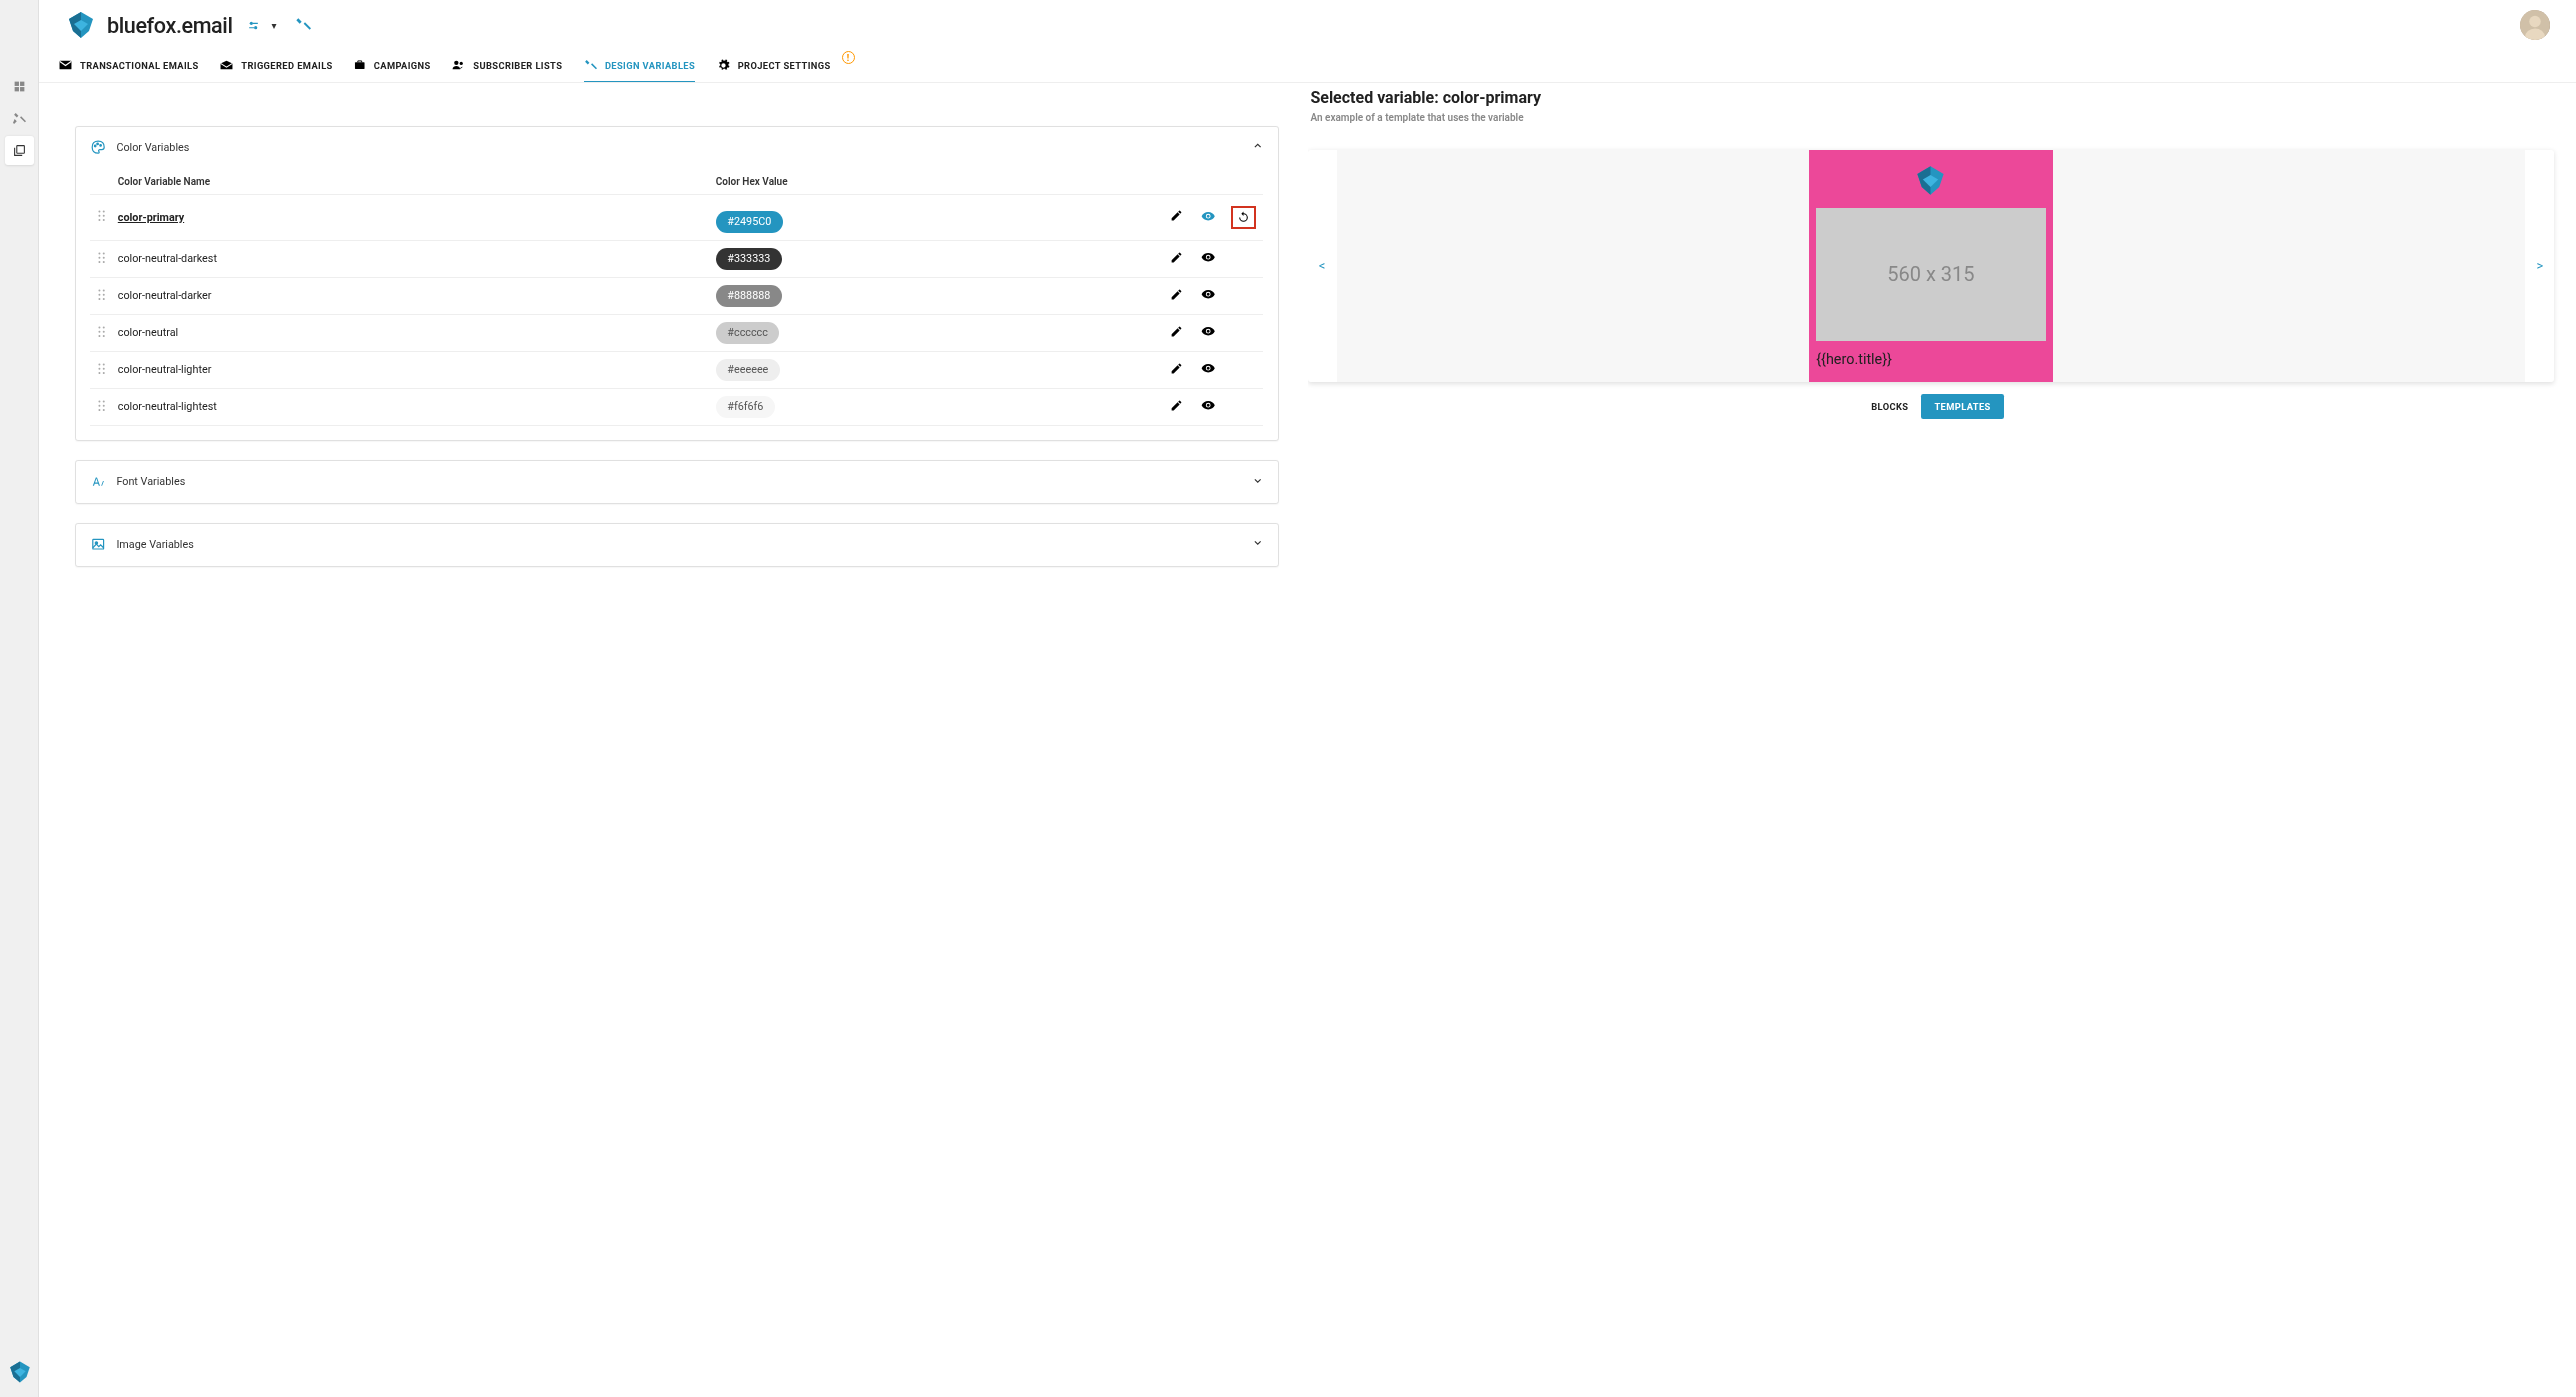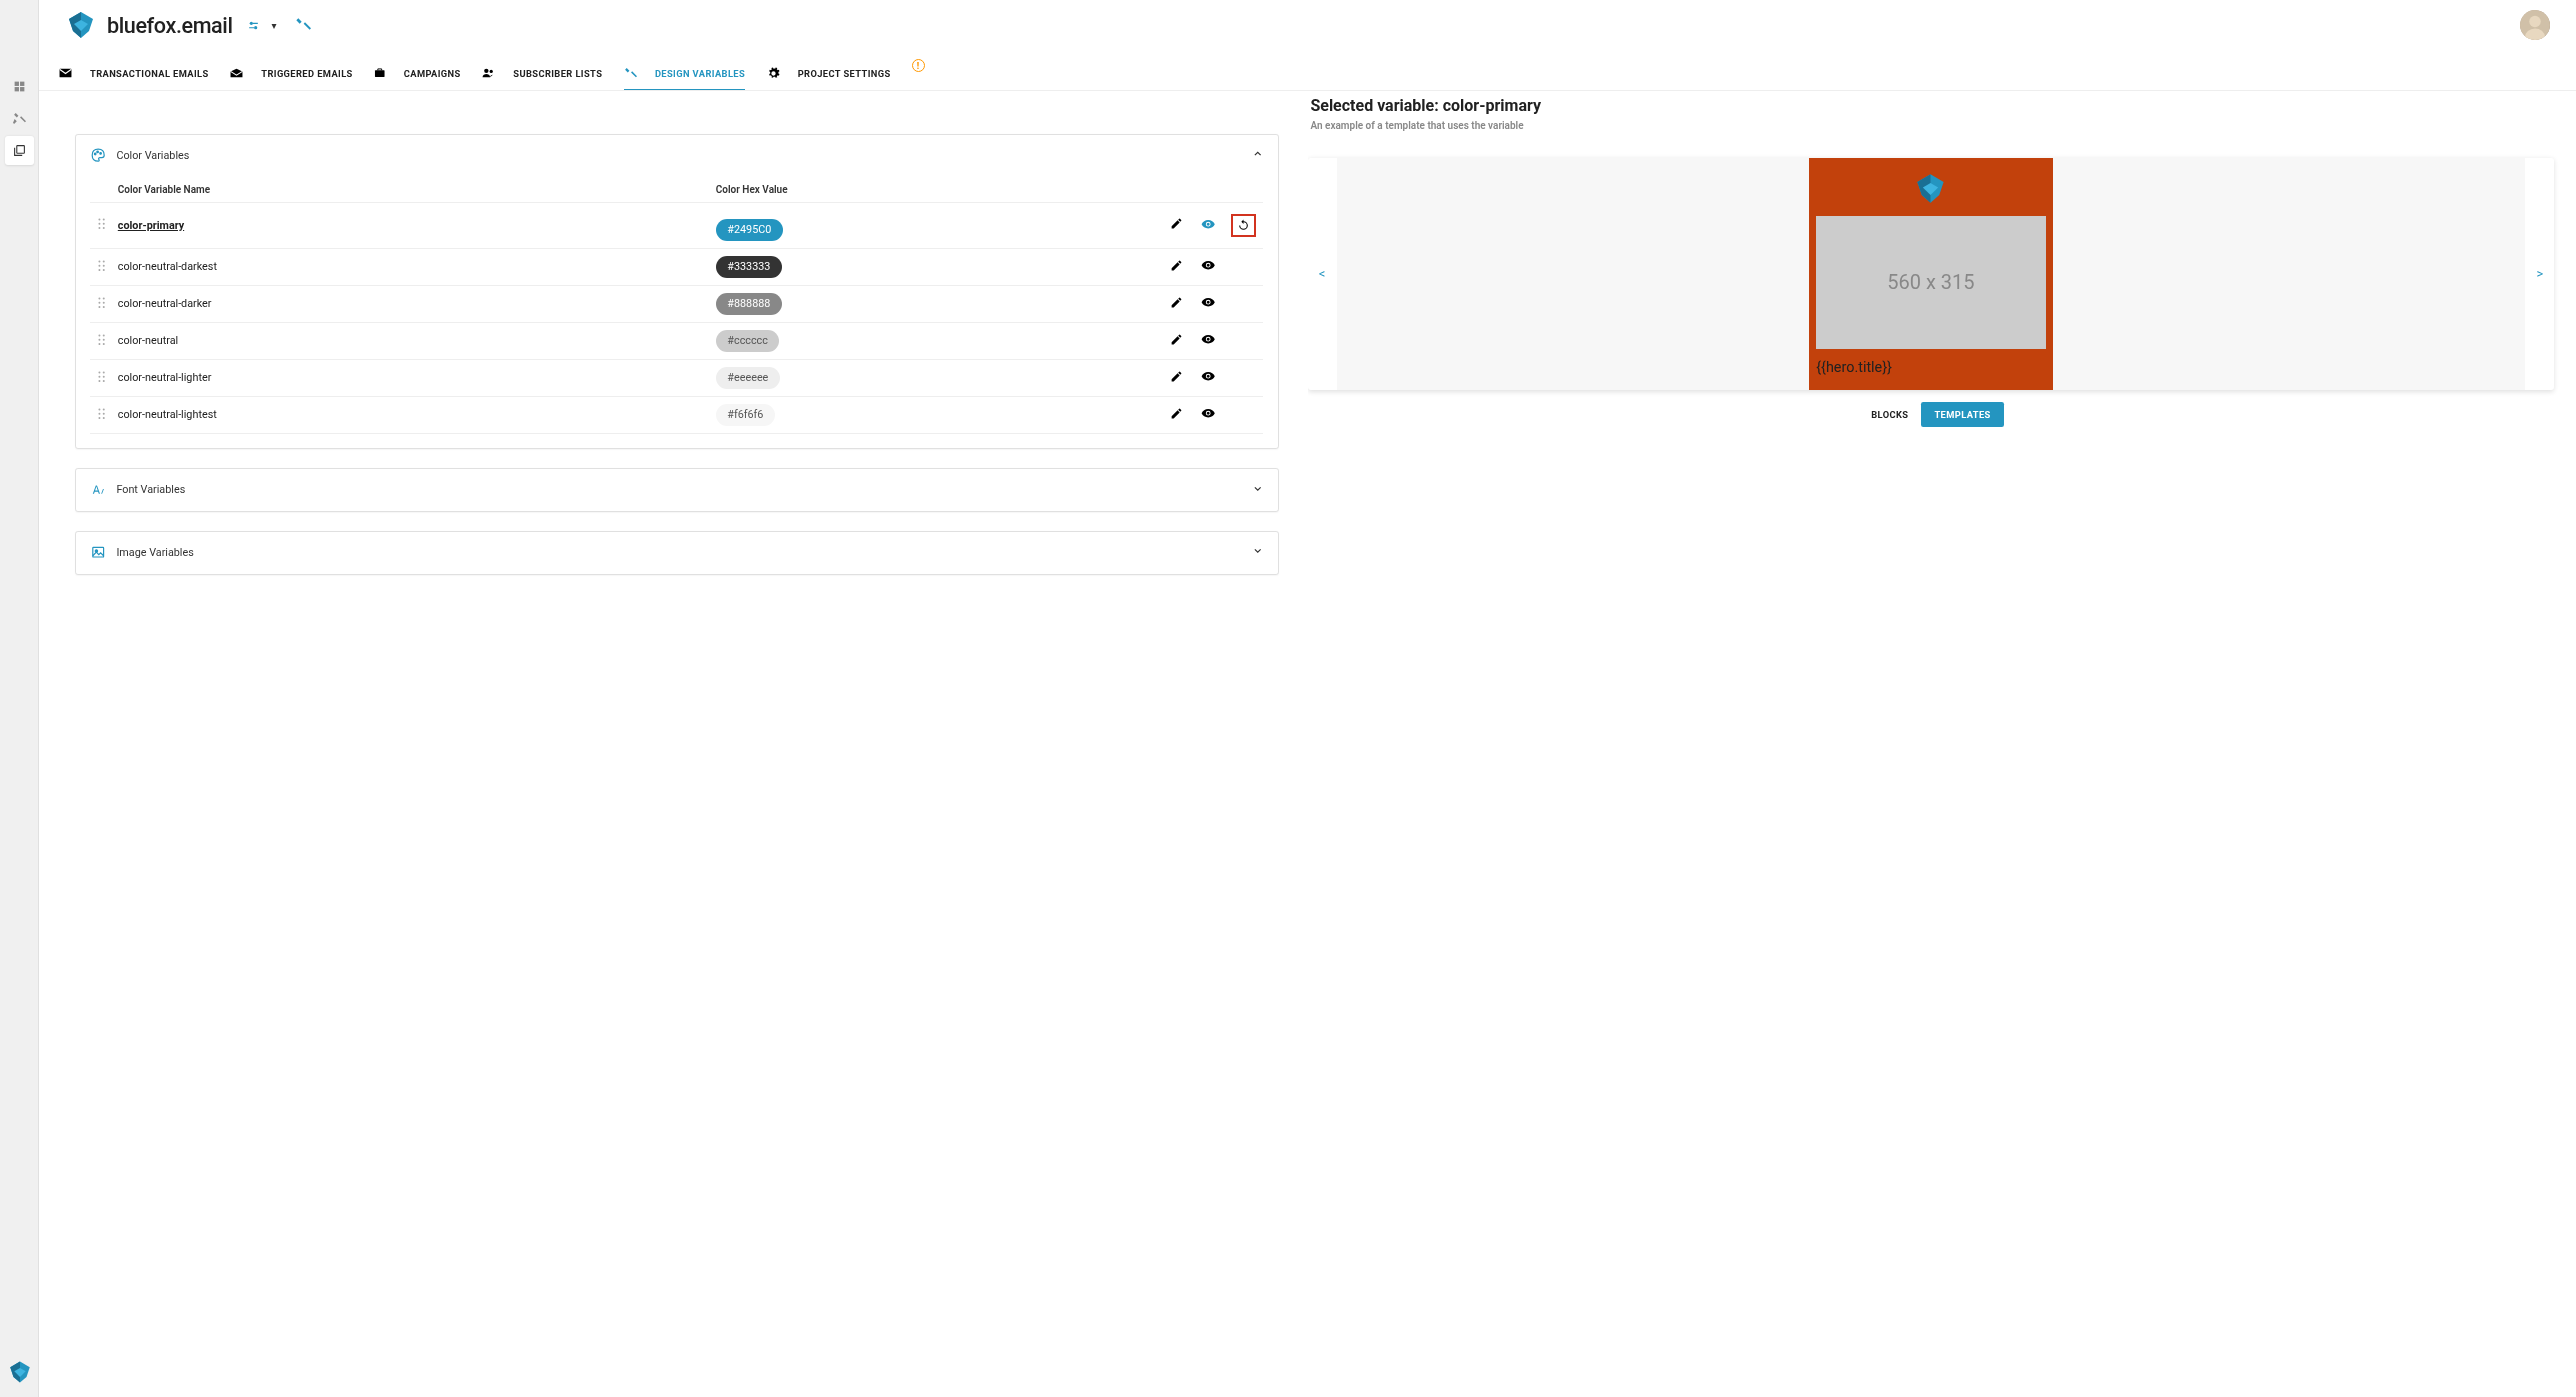--- a/index.html
+++ b/index.html
@@ -16,21 +16,21 @@
   .main { flex: 1; display: flex; flex-direction: column; overflow: hidden; }
   .topbar { height: 50px; display: flex; align-items: center; padding: 0 26px; }
   .brand { font-size: 21.6px; font-weight: 500; letter-spacing: -0.4px; display: flex; align-items: center; gap: 5.8px; }
   .brand svg { flex-shrink: 0; }
   .brand-tools { margin-left: 8.6px; display: flex; align-items: center; gap: 11.5px; color: #2495C0; }
   .avatar { margin-left: auto; width: 30px; height: 30px; border-radius: 50%; background: linear-gradient(135deg,#c8b8a0,#a08870); display:flex;align-items:center;justify-content:center;color:#fff;font-size:10px; overflow:hidden; }
   .avatar svg { width:100%; height:100%; }
   
   
   .tabs { display: flex; gap: 21.6px; padding: 0 20px; border-bottom: 0.7px solid #eee; font-size: 9.3px; font-weight: 700; letter-spacing: 0.4px; }
-  .tab { display: flex; align-items: center; gap: 18px; padding: 8.6px 0 10px; cursor: pointer; text-transform: uppercase; position: relative; margin-top: 8px; }
+  .tab { display: flex; align-items: center; gap: 8px; padding: 8.6px 0 10px; cursor: pointer; text-transform: uppercase; position: relative; }
   .tab.active { color: #2495C0; }
   .tab.active::after { content:''; position:absolute; left:0; right:0; bottom:-0.7px; height:1.4px; background:#2495C0; }
   .tab .warning { width:13px; height:13px; border-radius:50%; border:1.4px solid #ff9800; color:#ff9800; display:inline-flex; align-items:center; justify-content:center; font-size:8.6px; font-weight:900; position:relative; top:-7.2px; margin-left:2.9px; }
   
   
   .content { flex:1; display:flex; overflow:hidden; }
   .left { width: 50%; padding: 43px 29px 14.4px 36px; overflow:auto; }
   .right { width: 50%; padding: 0 21.6px 14.4px 0; overflow:auto; }
   
   
@@ -61,21 +61,21 @@
   .row-selected td:nth-child(2) { font-weight:700;text-decoration:underline; }
   .eye-active { color:#2495C0; }
   
   
   .selected-title { font-size:16px; font-weight:700; margin: 5.8px 0 4.3px 2.9px; }
   .selected-sub { font-size:10px; color:#888; font-weight:600; margin-bottom:27px; margin-left:2.9px; }
   .preview-card { background:#fff; border-radius:2.9px; box-shadow:0 1.4px 5.8px rgba(0,0,0,0.12); position:relative; padding:0; }
   .preview-inner { display:flex; align-items:center; }
   .nav-arrow { width:29px; text-align:center; color:#2495C0; font-size:13px; cursor:pointer; user-select:none; padding:0 4.3px; }
   .preview-stage { flex:1; background:#f7f7f7; padding:0; display:flex; justify-content:center; }
-  .tmpl { background:#c2410c; width:244px; padding:0 0 8.6px; }
+  .tmpl { background:#ec4899; width:244px; padding:0 0 8.6px; }
   .tmpl-logo { display:flex; justify-content:center; padding:13px 0 10px; }
   .tmpl-hero { background:#ccc; color:#888; font-size:20px; display:flex; align-items:center; justify-content:center; margin:0 7.2px; height:133px; }
   .tmpl-heading { font-size:14.4px; padding:10px 7.2px 5.8px; }
   
   .toggle-row { display:flex; justify-content:center; gap:0; margin-top:11.5px; }
   .toggle { font-size:9.3px; font-weight:700; letter-spacing:0.4px; padding:7.2px 13px; cursor:pointer; border-radius:2.2px;text-align:right; }
   .toggle.active { background:#2495C0; color:#fff; }
   
   .fox-mini { width:26px; height:26px; }
 </style>

